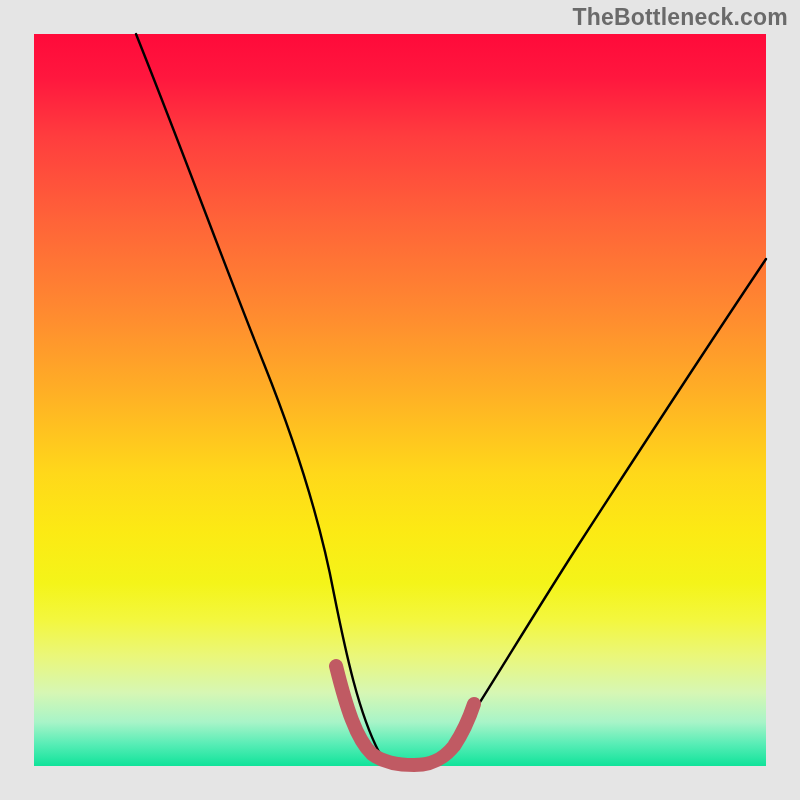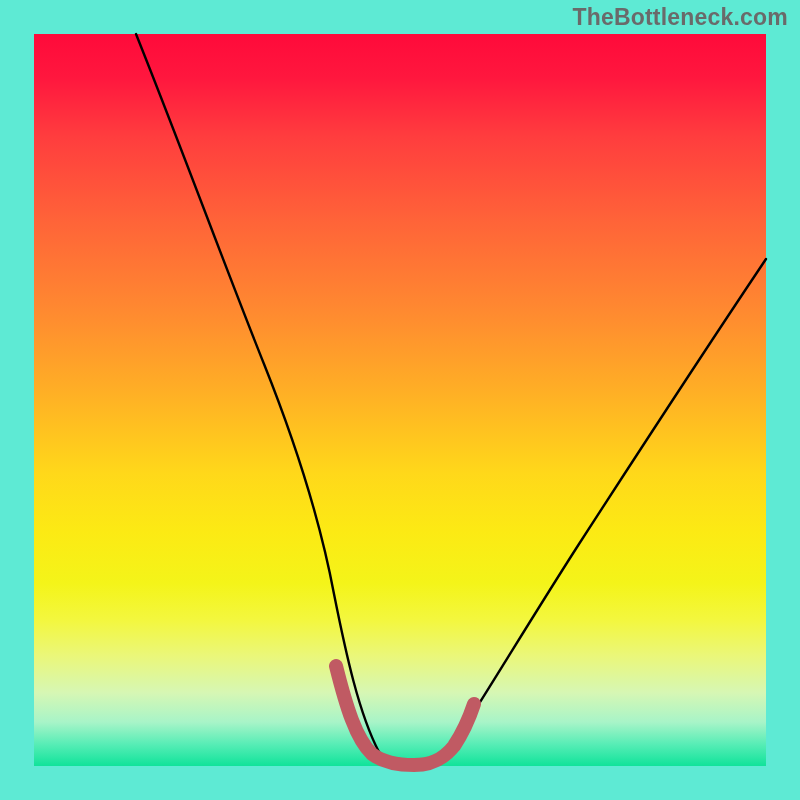--- a/index.html
+++ b/index.html
@@ -8,21 +8,21 @@
     width: 800px;
     height: 800px;
     background: #000;
     overflow: hidden;
     font-family: Arial, Helvetica, sans-serif;
   }
   .frame {
     position: relative;
     width: 800px;
     height: 800px;
-    background: #5eead4;
+    background: #e5e5e5;
   }
   .watermark {
     position: absolute;
     top: 4px;
     right: 12px;
     color: #6a6a6a;
     font-size: 23px;
     font-weight: 600;
     letter-spacing: 0.2px;
     z-index: 5;

